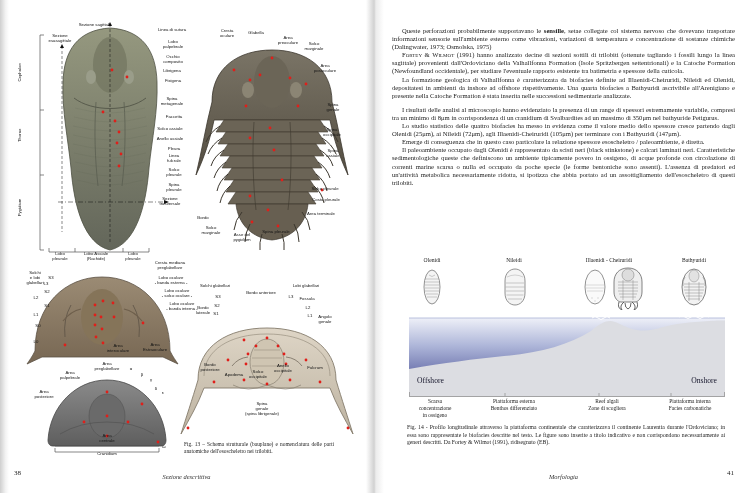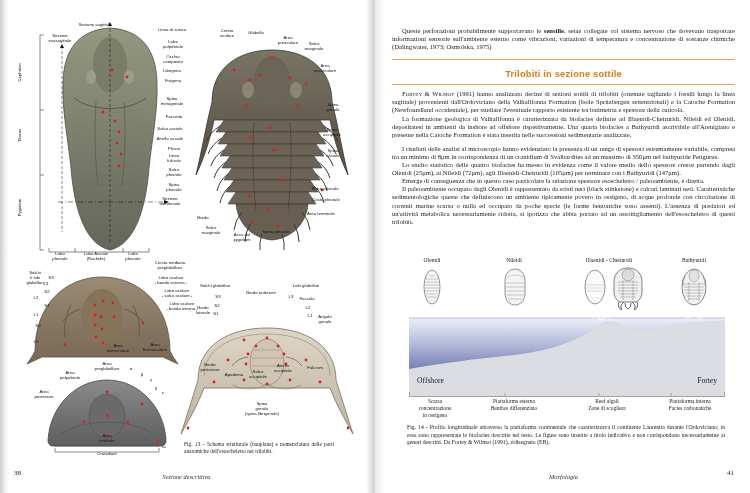--- a/index.html
+++ b/index.html
@@ -377,23 +377,20 @@
 
     <div class="pagenum" style="left:14px;top:469px">38</div>
     <div class="footer-center" style="top:473px">Sezione descrittiva</div>
   </div>
 
   <div id="right-page" class="page">
 
     <div id="text-col">
       <p class="para"><span>Queste perforazioni probabilmente supportavano le </span><b>sensille</b><span>, setae collegate col sistema nervoso che dovevano trasportare informazioni sensorie sull'ambiente esterno come vibrazioni, variazioni di temperatura e concentrazione di sostanze chimiche (Dalingwater, 1973; Osmolska, 1975)</span></p>
 
-      <div id="heading-band">
-        <span class="ht">Trilobiti in sezione sottile</span>
-      </div>
 
       <p class="para"><span class="sc">Fortey &amp; Wilmot</span><span> (1991) hanno analizzato decine di sezioni sottili di trilobiti (ottenute tagliando i fossili lungo la linea sagittale) provenienti dall'Ordoviciano della Valhallfonna Formation (Isole Spritzbergen settentrionali) e la Catoche Formation (Newfoundland occidentale), per studiare l'eventuale rapporto esistente tra batimetria e spessore della cuticola.</span></p>
       <p class="para">La formazione geologica di Valhallfonna è caratterizzata da biofacies definite ad Illaenidi-Cheiruridi, Nileidi ed Olenidi, depositatesi in ambienti da inshore ad offshore rispettivamente. Una quarta biofacies a Bathyuridi ascrivibile all'Arenigiano e presente nella Catoche Formation è stata inserita nelle successioni sedimentarie analizzate.</p>
       <div class="gap"></div>
       <p class="para">I risultati delle analisi al microscopio hanno evidenziato la presenza di un range di spessori estremamente variabile, compresi tra un minimo di 8μm in corrispondenza di un cranidium di Svalbardites ad un massimo di 350μm nel bathyuride Petigurus.</p>
       <p class="para">Lo studio statistico delle quattro biofacies ha messo in evidenza come il valore medio dello spessore cresce partendo dagli Olenidi (25μm), ai Nileidi (72μm), agli Illaenidi-Cheiruridi (105μm) per terminare con i Bathyuridi (147μm).</p>
       <p class="para">Emerge di conseguenza che in questo caso particolare la relazione spessore esoscheletro / paleoambiente, è diretta.</p>
       <p class="para">Il paleoambiente occupato dagli Olenidi è rappresentato da scisti neri (black stinkstone) e calcari laminati neri. Caratteristiche sedimentologiche queste che definiscono un ambiente tipicamente povero in ossigeno, di acque profonde con circolazione di correnti marine scarsa o nulla ed occupato da poche specie (le forme bentoniche sono assenti). L'assenza di predatori ed un'attività metabolica necessariamente ridotta, si ipotizza che abbia portato ad un assottigliamento dell'esoscheletro di questi trilobiti.</p>
     </div>
 
@@ -447,21 +444,21 @@
         </defs>
         <rect x="0" y="5" width="316" height="79" fill="url(#wg)"></rect>
         <path d="M0,56 C35,50 65,46 95,43 C130,40 160,32 182,18 C190,11 196,8 201,8 C207,8 212,12 220,15 C232,19 242,18 254,14 C264,11 282,9 300,8 C308,7.6 313,7.6 316,7.6 L316,84 L0,84 Z" fill="#dcdde2"></path>
         <path d="M0,5 H316" stroke="#a9b2d6" stroke-width="0.8"></path>
         <path d="M183,5 q3,-3 6,0 q3,3 6,0 q3,-3 6,0" stroke="#ffffff" stroke-width="1" fill="none"></path>
         <path d="M270,4 q3,-3 6,0 q3,3 6,0 q3,-3 6,0 q3,3 6,0 q3,-3 6,0" stroke="#ffffff" stroke-width="1" fill="none"></path>
         <path d="M0,83.5 H316 M0.5,83 v-4 M315.5,83 v-4 M96,83 v-3 M190,83 v-3 M262,83 v-3" stroke="#8a8a8a" stroke-width="0.7"></path>
       </svg>
 
       <div id="offshore-lbl">Offshore</div>
-      <div id="onshore-lbl">Fortey</div>
+      <div id="onshore-lbl">Onshore</div>
 
       <div style="position:absolute;left:0;top:0;width:373px;height:493px;">
           <span class="zone-lbl" style="left: 58px; top: 398px;">Scarsa
 concentrazione
 in ossigeno</span>
           <span class="zone-lbl" style="left: 137px; top: 398px;">Piattaforma esterna
 Benthos differenziato</span>
           <span class="zone-lbl" style="left: 230px; top: 398px;">Reef algali
 Zone di scogliera</span>
           <span class="zone-lbl" style="left: 313px; top: 398px;">Piattaforma interna

